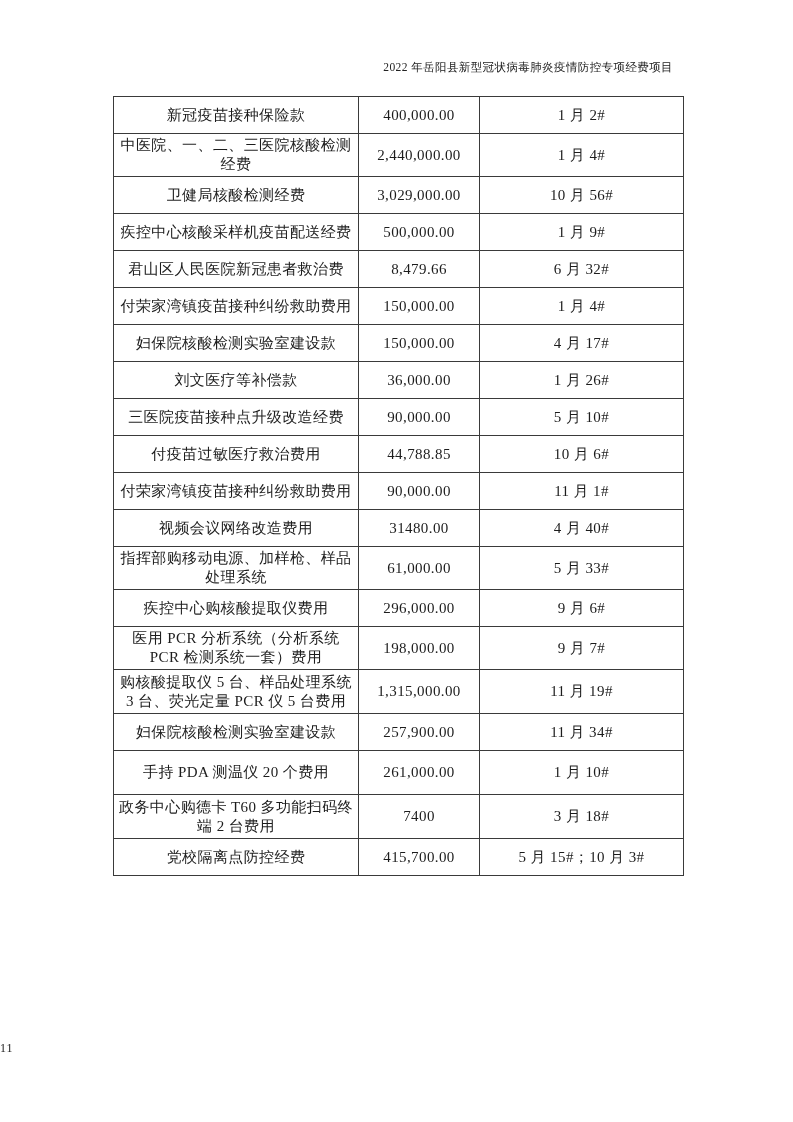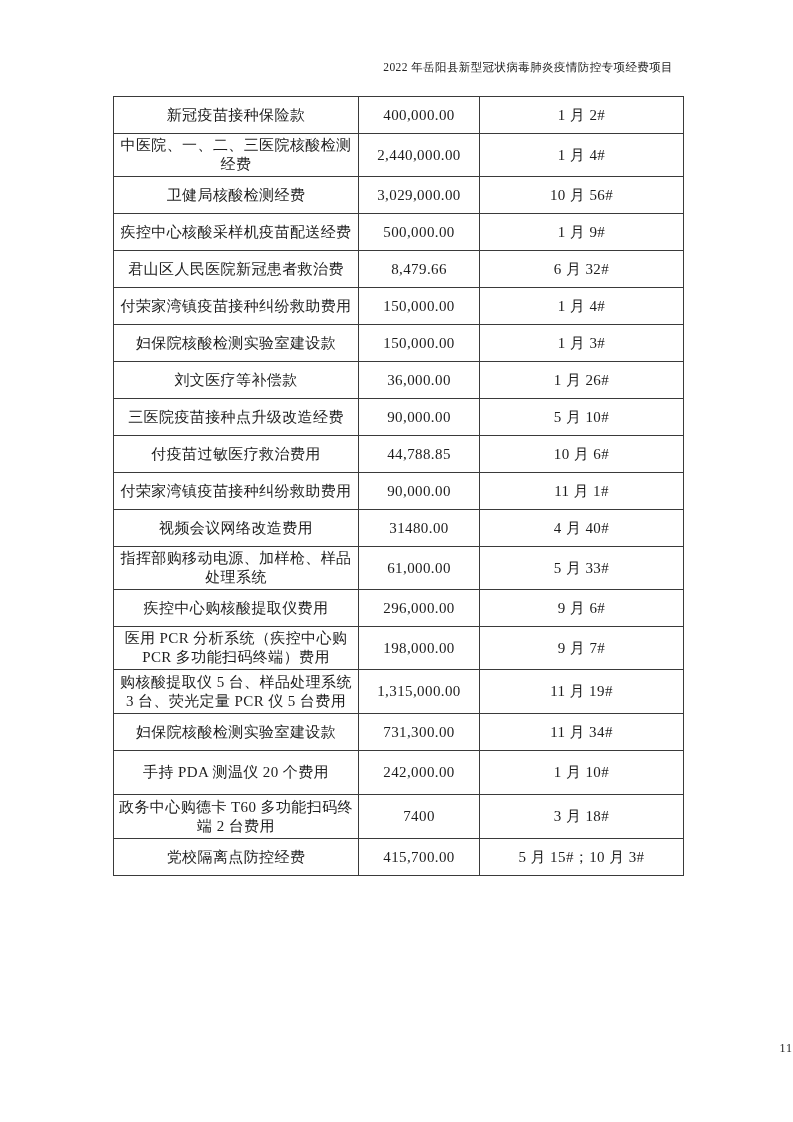--- a/index.html
+++ b/index.html
@@ -58,21 +58,21 @@
   }
   td.amount-cell, td.voucher-cell {
     letter-spacing: 0.5px;
     white-space: nowrap;
   }
   .page-number {
     position: absolute;
     top: 1041px;
     left: 0;
     width: 100%;
-    text-align: right;
+    text-align: left;
     font-size: 12px;
     letter-spacing: 1px;
     color: #1c1c1c;
   }
 </style>
 </head>
 <body>
 
 <div class="page">
 
@@ -111,21 +111,21 @@
           <td class="voucher-cell">6 月 32#</td>
         </tr>
         <tr>
           <td class="item-cell">付荣家湾镇疫苗接种纠纷救助费用</td>
           <td class="amount-cell">150,000.00</td>
           <td class="voucher-cell">1 月 4#</td>
         </tr>
         <tr>
           <td class="item-cell">妇保院核酸检测实验室建设款</td>
           <td class="amount-cell">150,000.00</td>
-          <td class="voucher-cell">1 月 3#</td>
+          <td class="voucher-cell">4 月 17#</td>
         </tr>
         <tr>
           <td class="item-cell">刘文医疗等补偿款</td>
           <td class="amount-cell">36,000.00</td>
           <td class="voucher-cell">1 月 26#</td>
         </tr>
         <tr>
           <td class="item-cell">三医院疫苗接种点升级改造经费</td>
           <td class="amount-cell">90,000.00</td>
           <td class="voucher-cell">5 月 10#</td>
@@ -149,37 +149,37 @@
           <td class="item-cell">指挥部购移动电源、加样枪、样品处理系统</td>
           <td class="amount-cell">61,000.00</td>
           <td class="voucher-cell">5 月 33#</td>
         </tr>
         <tr>
           <td class="item-cell">疾控中心购核酸提取仪费用</td>
           <td class="amount-cell">296,000.00</td>
           <td class="voucher-cell">9 月 6#</td>
         </tr>
         <tr>
-          <td class="item-cell">医用 PCR 分析系统（疾控中心购 PCR 多功能扫码终端）费用</td>
+          <td class="item-cell">医用 PCR 分析系统（分析系统 PCR 检测系统一套）费用</td>
           <td class="amount-cell">198,000.00</td>
           <td class="voucher-cell">9 月 7#</td>
         </tr>
         <tr>
           <td class="item-cell">购核酸提取仪 5 台、样品处理系统 3 台、荧光定量 PCR 仪 5 台费用</td>
           <td class="amount-cell">1,315,000.00</td>
           <td class="voucher-cell">11 月 19#</td>
         </tr>
         <tr>
           <td class="item-cell">妇保院核酸检测实验室建设款</td>
-          <td class="amount-cell">731,300.00</td>
+          <td class="amount-cell">257,900.00</td>
           <td class="voucher-cell">11 月 34#</td>
         </tr>
         <tr>
           <td class="item-cell">手持 PDA 测温仪 20 个费用</td>
-          <td class="amount-cell">242,000.00</td>
+          <td class="amount-cell">261,000.00</td>
           <td class="voucher-cell">1 月 10#</td>
         </tr>
         <tr>
           <td class="item-cell">政务中心购德卡 T60 多功能扫码终端 2 台费用</td>
           <td class="amount-cell">7400</td>
           <td class="voucher-cell">3 月 18#</td>
         </tr>
         <tr>
           <td class="item-cell">党校隔离点防控经费</td>
           <td class="amount-cell">415,700.00</td>

